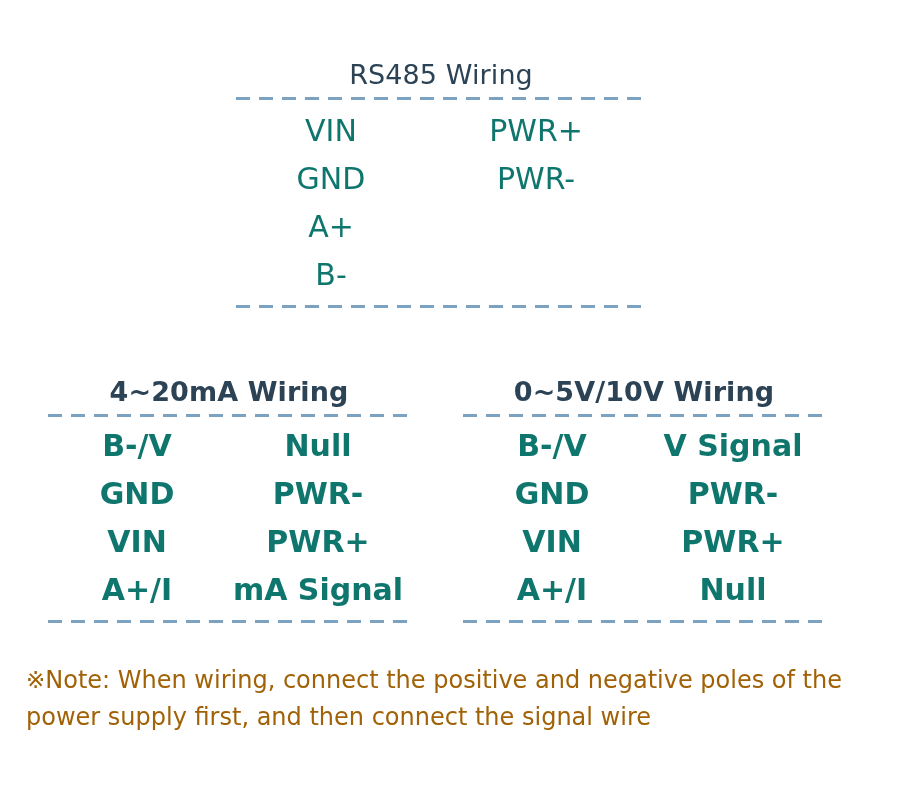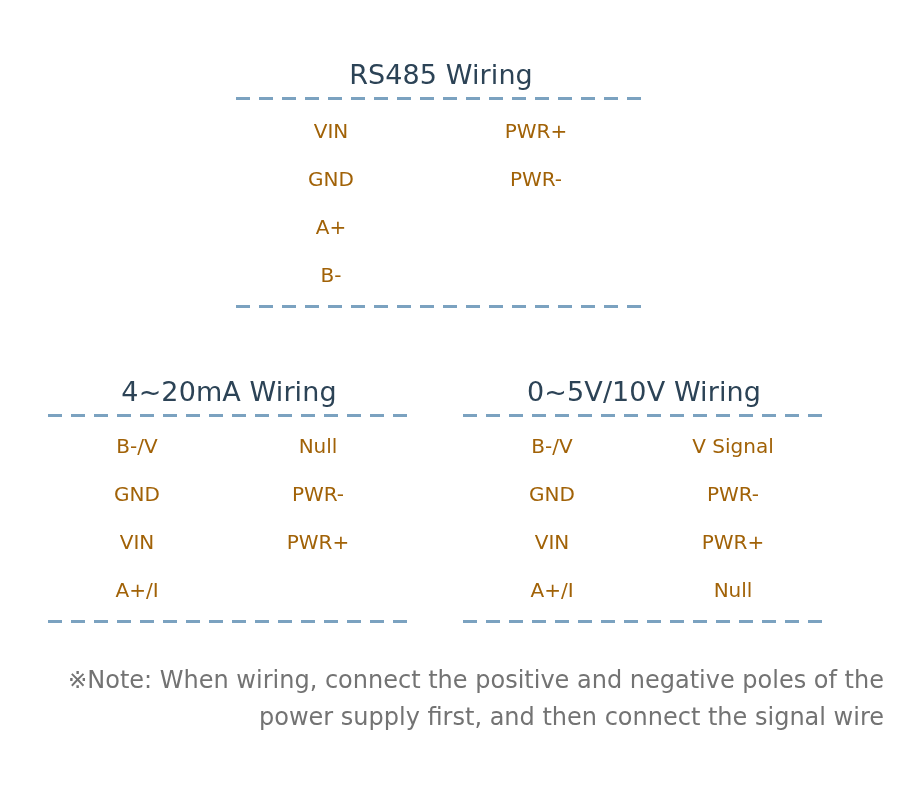--- a/index.html
+++ b/index.html
@@ -45,67 +45,68 @@
 
   .wire-rows {
     display: flex;
     flex-direction: column;
   }
   .wire-row {
     display: flex;
     align-items: baseline;
   }
   .cell {
-    color: #a16207;
-    font-size: 20px;
+    color: #0f766e;
+    font-size: 30px;
     line-height: 48px;
     text-align: center;
     white-space: nowrap;
   }
 
   
   #table-rs485 {
     left: 236px;
     top: 58px;
     width: 410px;
   }
   #table-rs485 .wire-rows { padding-top: 7px; }
   #table-rs485 .cell-key   { width: 190px; }
   #table-rs485 .cell-value { width: 220px; }
 
   
   #table-ma {
     left: 48px;
     top: 375px;
     width: 362px;
+    font-weight: bold;
   }
   #table-ma .wire-rows { padding-top: 5px; }
   #table-ma .cell-key   { width: 178px; }
   #table-ma .cell-value { width: 184px; }
 
   
   #table-volt {
     left: 463px;
     top: 375px;
     width: 362px;
+    font-weight: bold;
   }
   #table-volt .wire-rows { padding-top: 5px; }
   #table-volt .cell-key   { width: 178px; }
   #table-volt .cell-value { width: 184px; text-align: center; }
 
   
   #note {
     position: absolute;
     left: 26px;
     top: 662px;
     width: 858px;
-    color: #737373;
+    color: #a16207;
     font-size: 24px;
     line-height: 37px;
-    text-align: right;
   }
   #note .note-mark { font-size: 23px; }
 </style>
 </head>
 <body>
 
 <div class="page">
 
   <div class="wire-table" id="table-rs485">
     <div class="wire-title">RS485 Wiring</div>
@@ -140,20 +141,21 @@
       <div class="wire-row">
         <div class="cell cell-key">GND</div>
         <div class="cell cell-value">PWR-</div>
       </div>
       <div class="wire-row">
         <div class="cell cell-key">VIN</div>
         <div class="cell cell-value">PWR+</div>
       </div>
       <div class="wire-row">
         <div class="cell cell-key">A+/I</div>
+        <div class="cell cell-value">mA Signal</div>
       </div>
     </div>
     <div class="rule rule-bottom"></div>
   </div>
 
   <div class="wire-table" id="table-volt">
     <div class="wire-title">0~5V/10V Wiring</div>
     <div class="rule rule-top"></div>
     <div class="wire-rows">
       <div class="wire-row">

